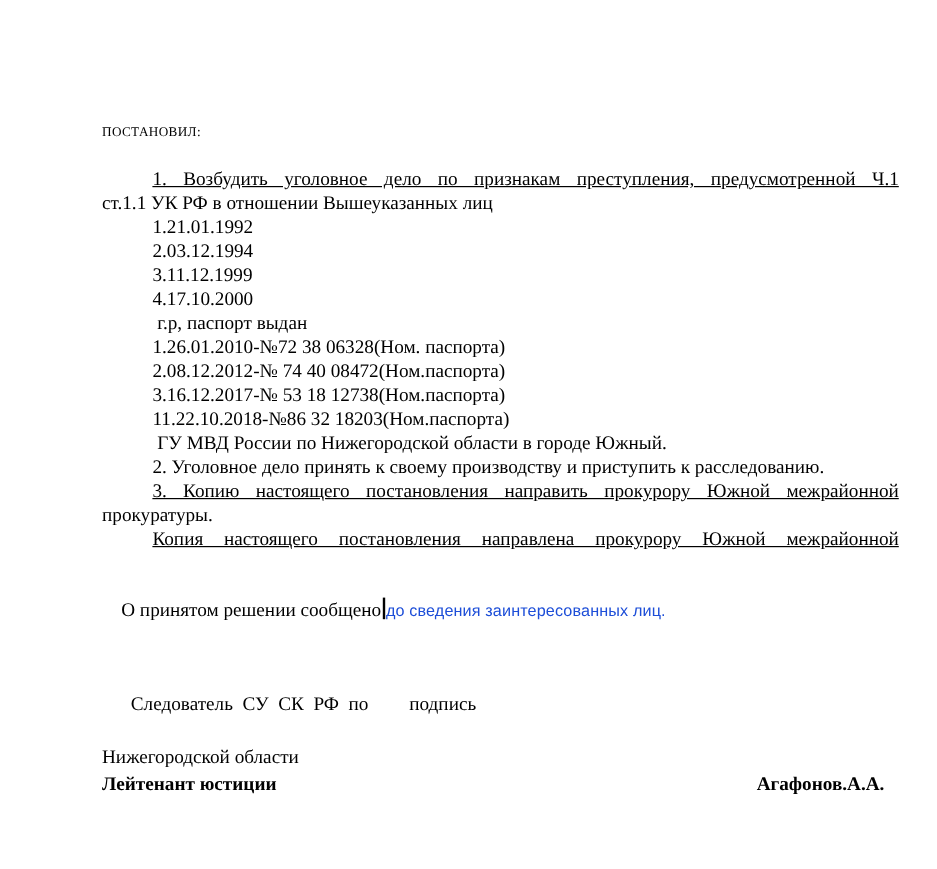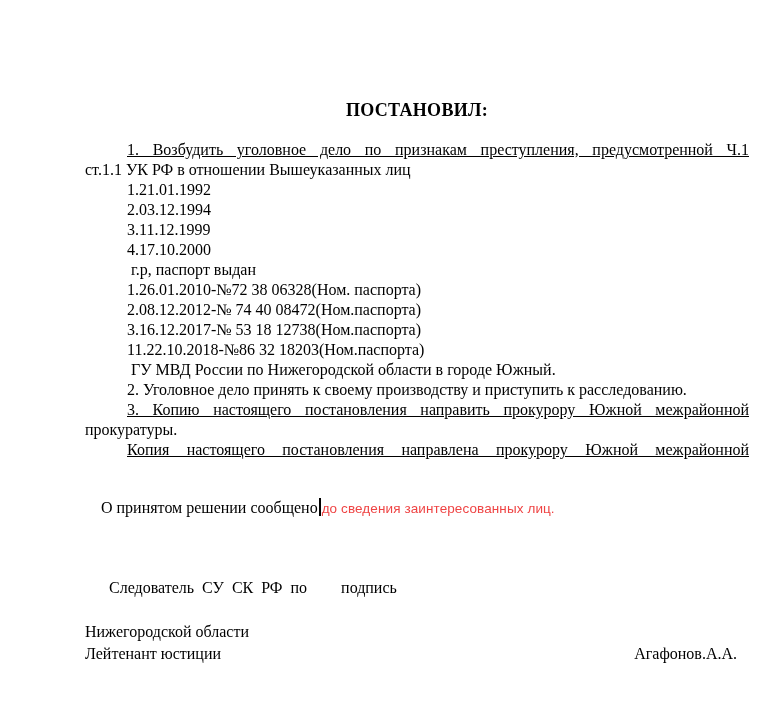--- a/index.html
+++ b/index.html
@@ -19,64 +19,65 @@
     font-family: "Liberation Serif", "DejaVu Serif", serif;
     font-size: 16px;
     line-height: 20px;
     color: #000000;
   }
   .line, .para-line {
     margin: 0;
     white-space: pre-wrap;
   }
   .doc-title {
-    text-align: center;
-    font-weight: bold;
-    font-size: 18px;
+    text-align: left;
+    font-weight: normal;
+    font-size: 11px;
     letter-spacing: 0.3px;
     line-height: 20px;
     margin: 0 0 20px 0;
   }
   .indent { text-indent: 42px; }
   
   .jfull {
     text-align: justify;
     text-align-last: justify;
     text-decoration: underline;
   }
   .copy-para { }
   .decision-line {
     margin-top: 18px;
     text-indent: 62px;
     white-space: pre-wrap;
   }
   .inserted-sans {
     font-family: "Liberation Sans", "DejaVu Sans", sans-serif;
     font-size: 13.5px;
-    color: #ef4444;
+    color: #1d4ed8;
     letter-spacing: 0.1px;
   }
   .caret {
     display: inline-block;
     width: 2px;
     height: 18px;
     background: #000000;
     vertical-align: -3px;
     margin: 0 1px 0 1px;
   }
   .sig-block {
     margin-top: 16px;
     line-height: 22px;
   }
   .sig-line1-left { word-spacing: 4px; }
   .sig-word { margin-left: 34px; word-spacing: normal; }
   .sig-row {
     display: flex;
     justify-content: space-between;
     align-items: baseline;
+    font-weight: bold;
   }
   .sig-name { margin-right: 12px; }
 </style>
 </head>
 <body>
 
 <div class="page">
 
   <div class="doc-title">ПОСТАНОВИЛ:</div>
 

